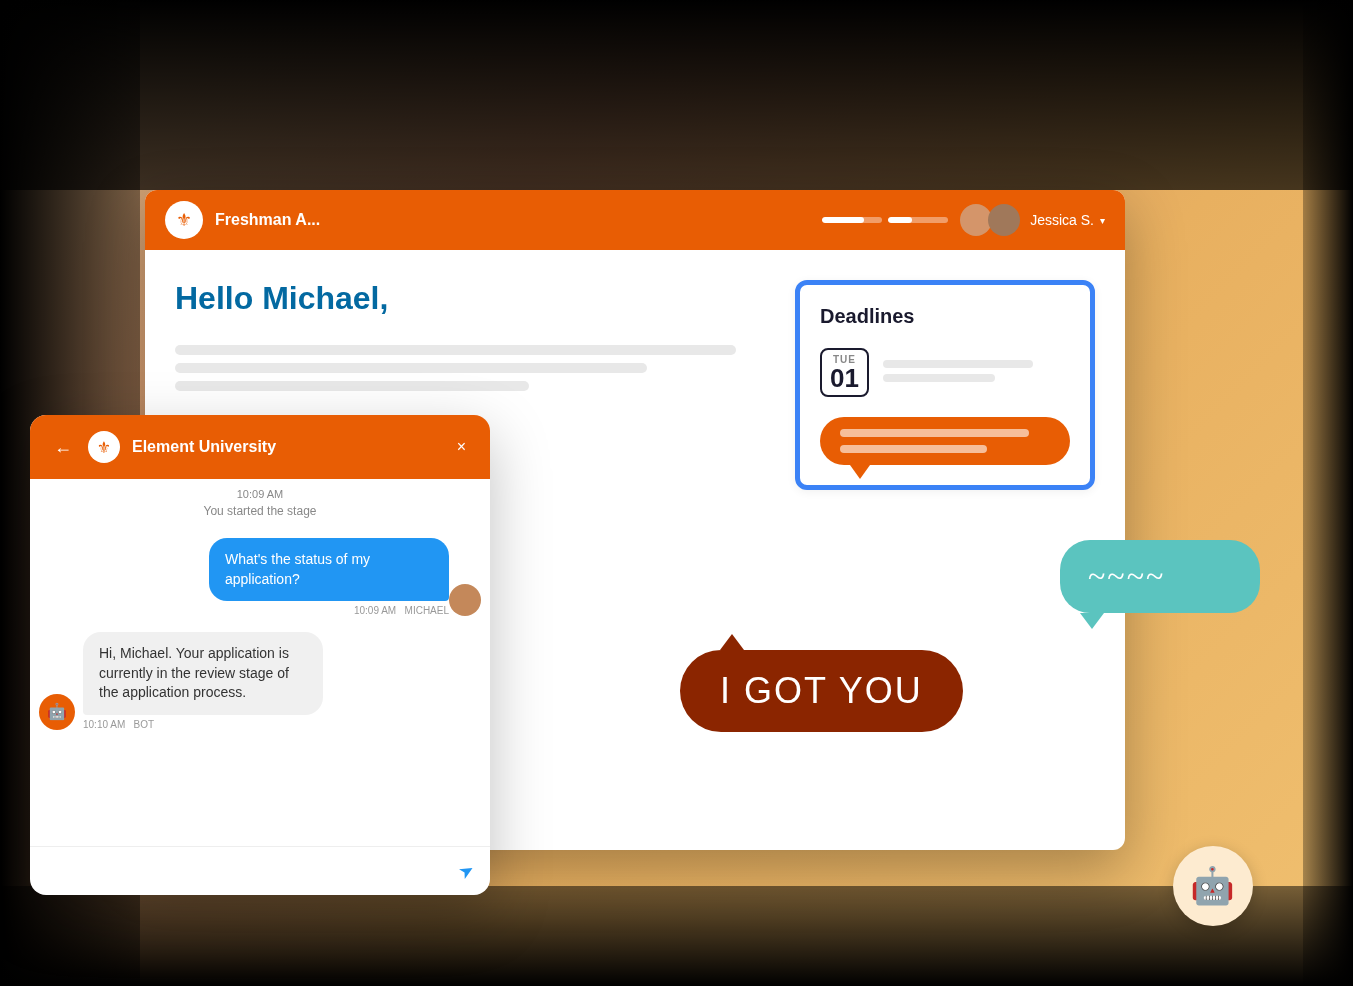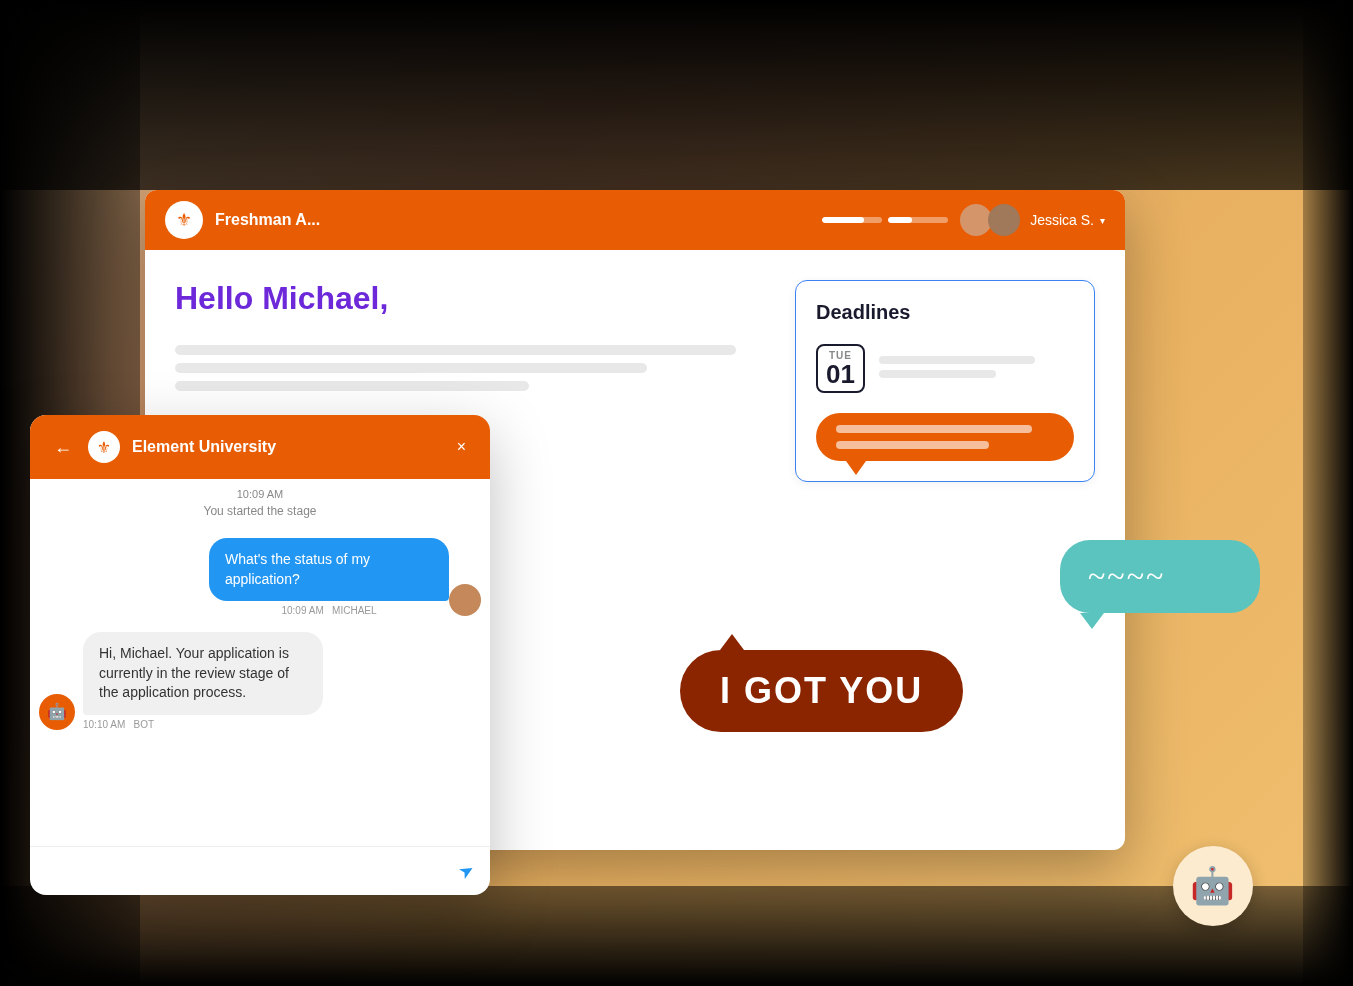--- a/index.html
+++ b/index.html
@@ -126,21 +126,21 @@
       gap: 30px;
     }
 
     .app-left {
       flex: 1;
     }
 
     .greeting-text {
       font-size: 32px;
       font-weight: 700;
-      color: #6d28d9;
+      color: #0369a1;
       margin-bottom: 28px;
     }
 
     .skeleton-line {
       height: 10px;
       background: #e8e8e8;
       border-radius: 5px;
       margin-bottom: 8px;
     }
 
@@ -162,21 +162,21 @@
       display: inline-block;
     }
 
     .app-right {
       width: 300px;
       flex-shrink: 0;
     }
 
     .deadlines-card {
       background: #fff;
-      border: 1px solid #3b82f6;
+      border: 5px solid #3b82f6;
       border-radius: 12px;
       padding: 20px;
       box-shadow: 0 2px 10px rgba(0,0,0,0.06);
     }
 
     .deadlines-title {
       font-size: 20px;
       font-weight: 700;
       color: #1a1a2e;
       margin-bottom: 20px;
@@ -376,21 +376,21 @@
       border-bottom-left-radius: 4px;
     }
 
     .message-meta {
       font-size: 10px;
       color: #999;
       margin-top: 4px;
     }
 
     .message-meta.user {
-      text-align: center;
+      text-align: right;
     }
 
     .user-avatar-small {
       width: 32px;
       height: 32px;
       border-radius: 50%;
       background: #c4885a;
       flex-shrink: 0;
     }
 
@@ -452,21 +452,21 @@
       position: absolute;
       top: -16px;
       left: 40px;
       border-width: 0 12px 16px 12px;
       border-style: solid;
       border-color: transparent transparent #8b2500 transparent;
     }
 
     .got-you-text {
       font-size: 36px;
-      font-weight: 700;
+      font-weight: 400;
       color: #fff;
       letter-spacing: 2px;
       text-transform: uppercase;
     }
 
     
     .teal-bubble {
       position: absolute;
       top: 540px;
       left: 1060px;

